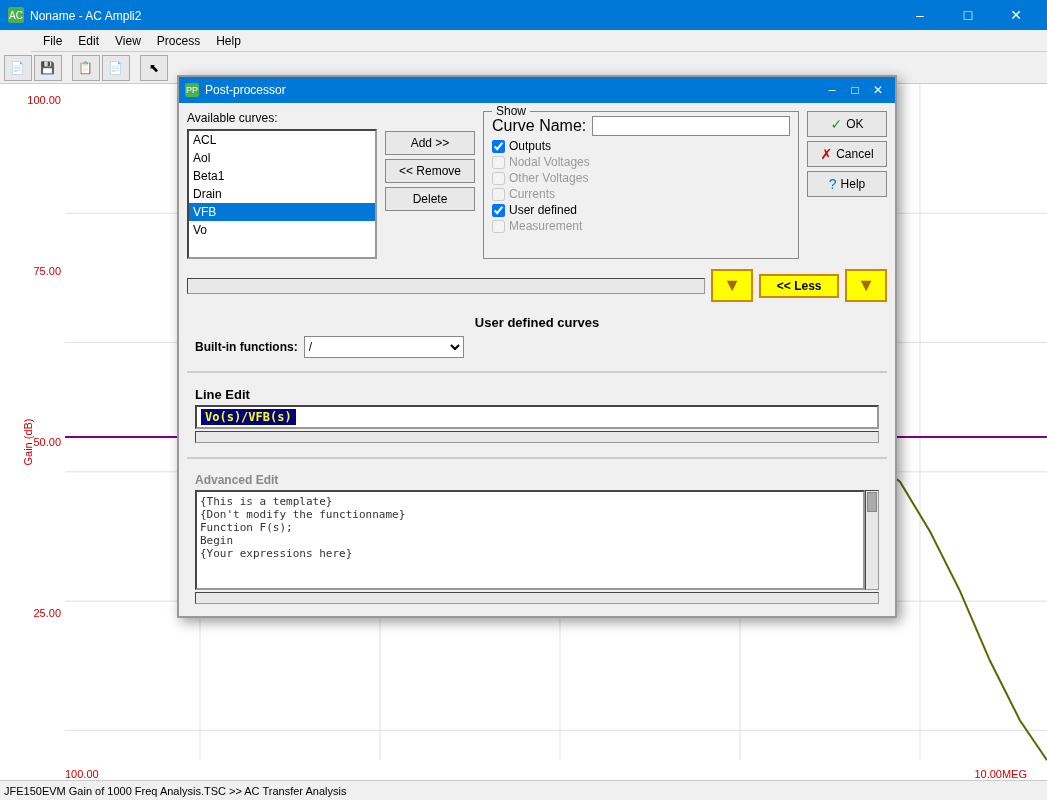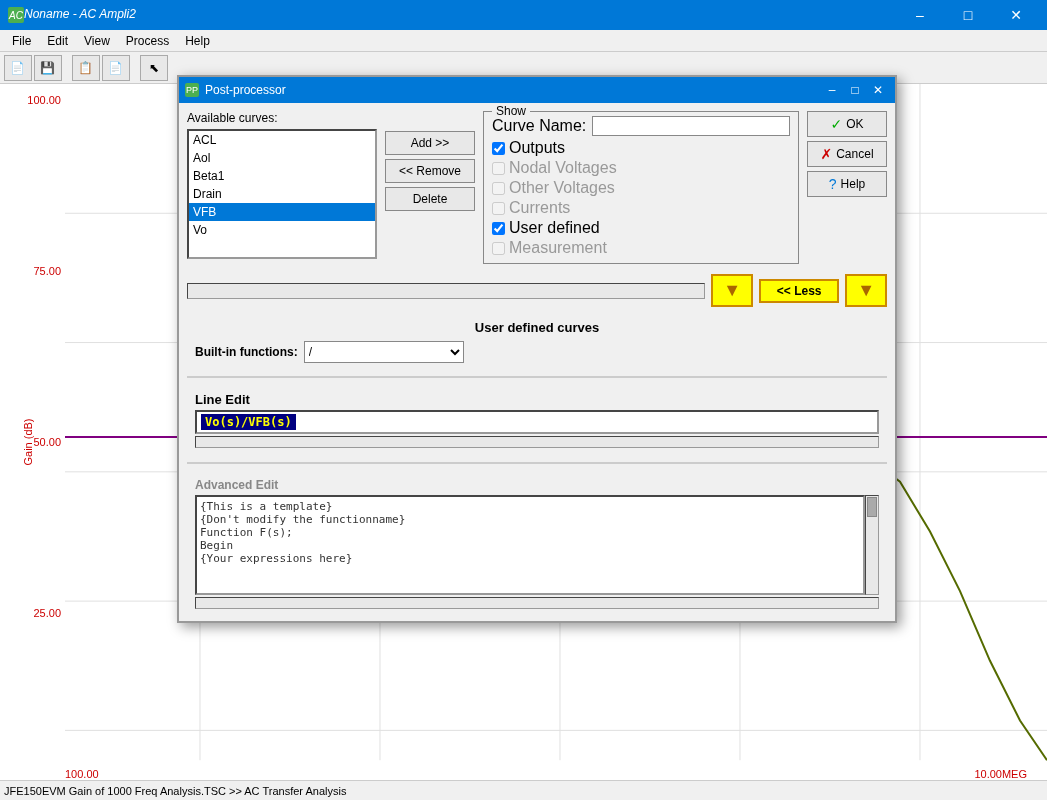--- a/index.html
+++ b/index.html
@@ -19,22 +19,22 @@
       background: #0078d7;
       color: white;
       display: flex;
       align-items: center;
       justify-content: space-between;
       height: 30px;
       padding: 0 8px;
     }
     .title-bar-left {
       display: flex;
-      align-items: flex-start;
-      font-style: italic;
+      align-items: flex-end;
+      gap: 6px;
     }
     .title-bar-icon {
       width: 16px;
       height: 16px;
       background: #4caf50;
       border-radius: 2px;
       display: flex; align-items: center; justify-content: center;
       font-size: 10px; color: white;
     }
     .title-bar-title { font-size: 12px; }
@@ -51,20 +51,21 @@
 
     
     .menu-bar {
       background: #f0f0f0;
       display: flex;
       gap: 0;
       height: 22px;
       align-items: center;
       border-bottom: 1px solid #ccc;
       padding: 0 4px;
+      margin-left: 31px;
     }
     .menu-item {
       padding: 2px 8px;
       cursor: pointer;
       font-size: 12px;
     }
 
     
     .toolbar {
       background: #f0f0f0;
@@ -310,21 +311,21 @@
       font-size: 12px;
       padding: 0 3px;
     }
     .checkbox-row {
       display: flex;
       align-items: center;
       gap: 4px;
       margin-bottom: 2px;
     }
     .checkbox-row input[type=checkbox] { margin: 0; }
-    .checkbox-label { font-size: 16px; }
+    .checkbox-label { font-size: 12px; }
     .disabled { color: #999; }
     .curves-insert-box {
       width: 160px;
       height: 130px;
       background: white;
       border: 2px inset #999;
       font-size: 12px;
     }
     .right-buttons {
       display: flex;

